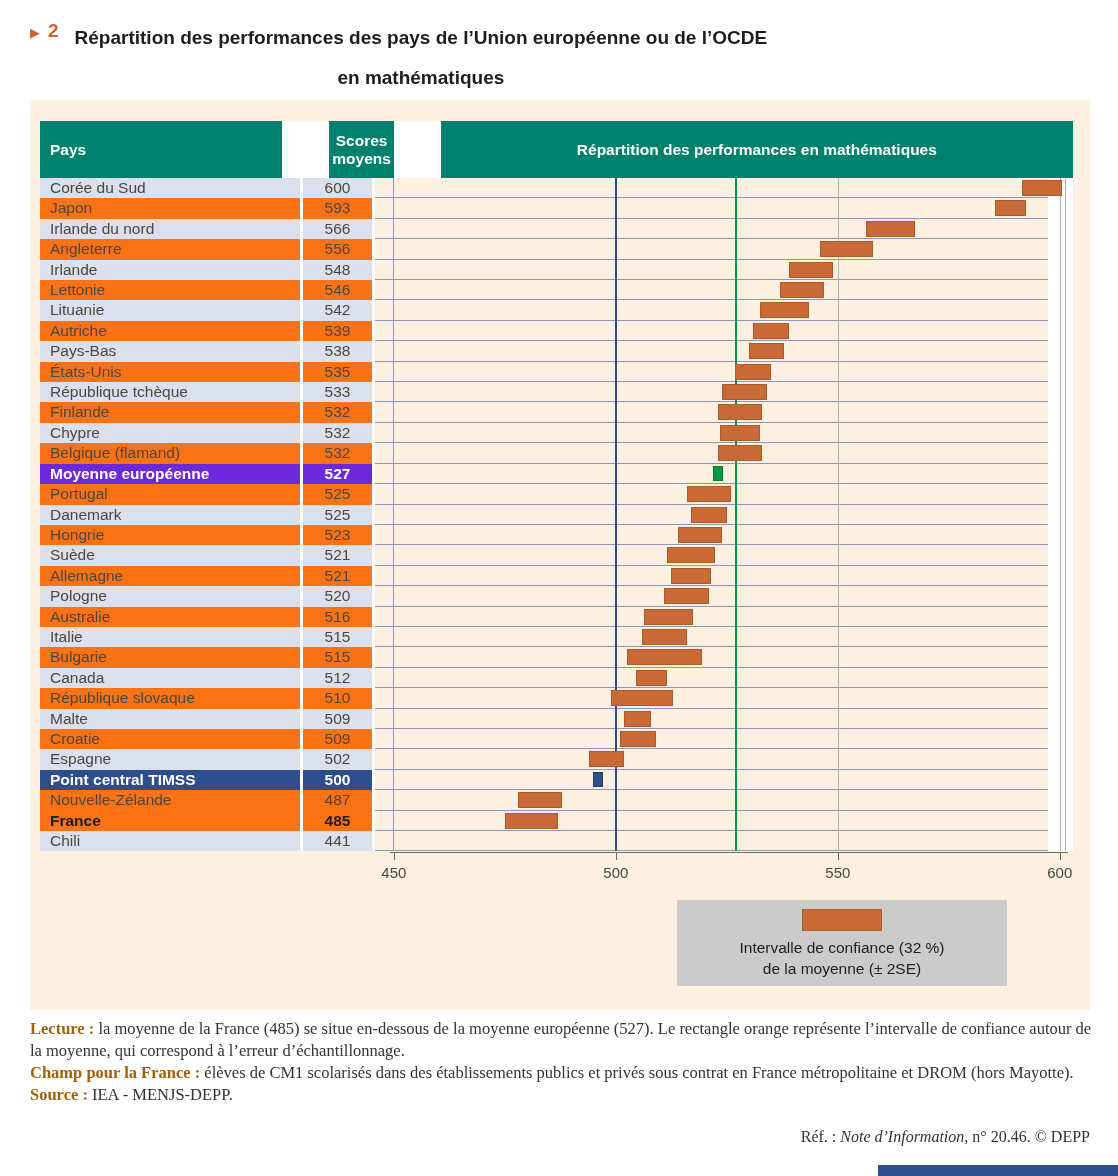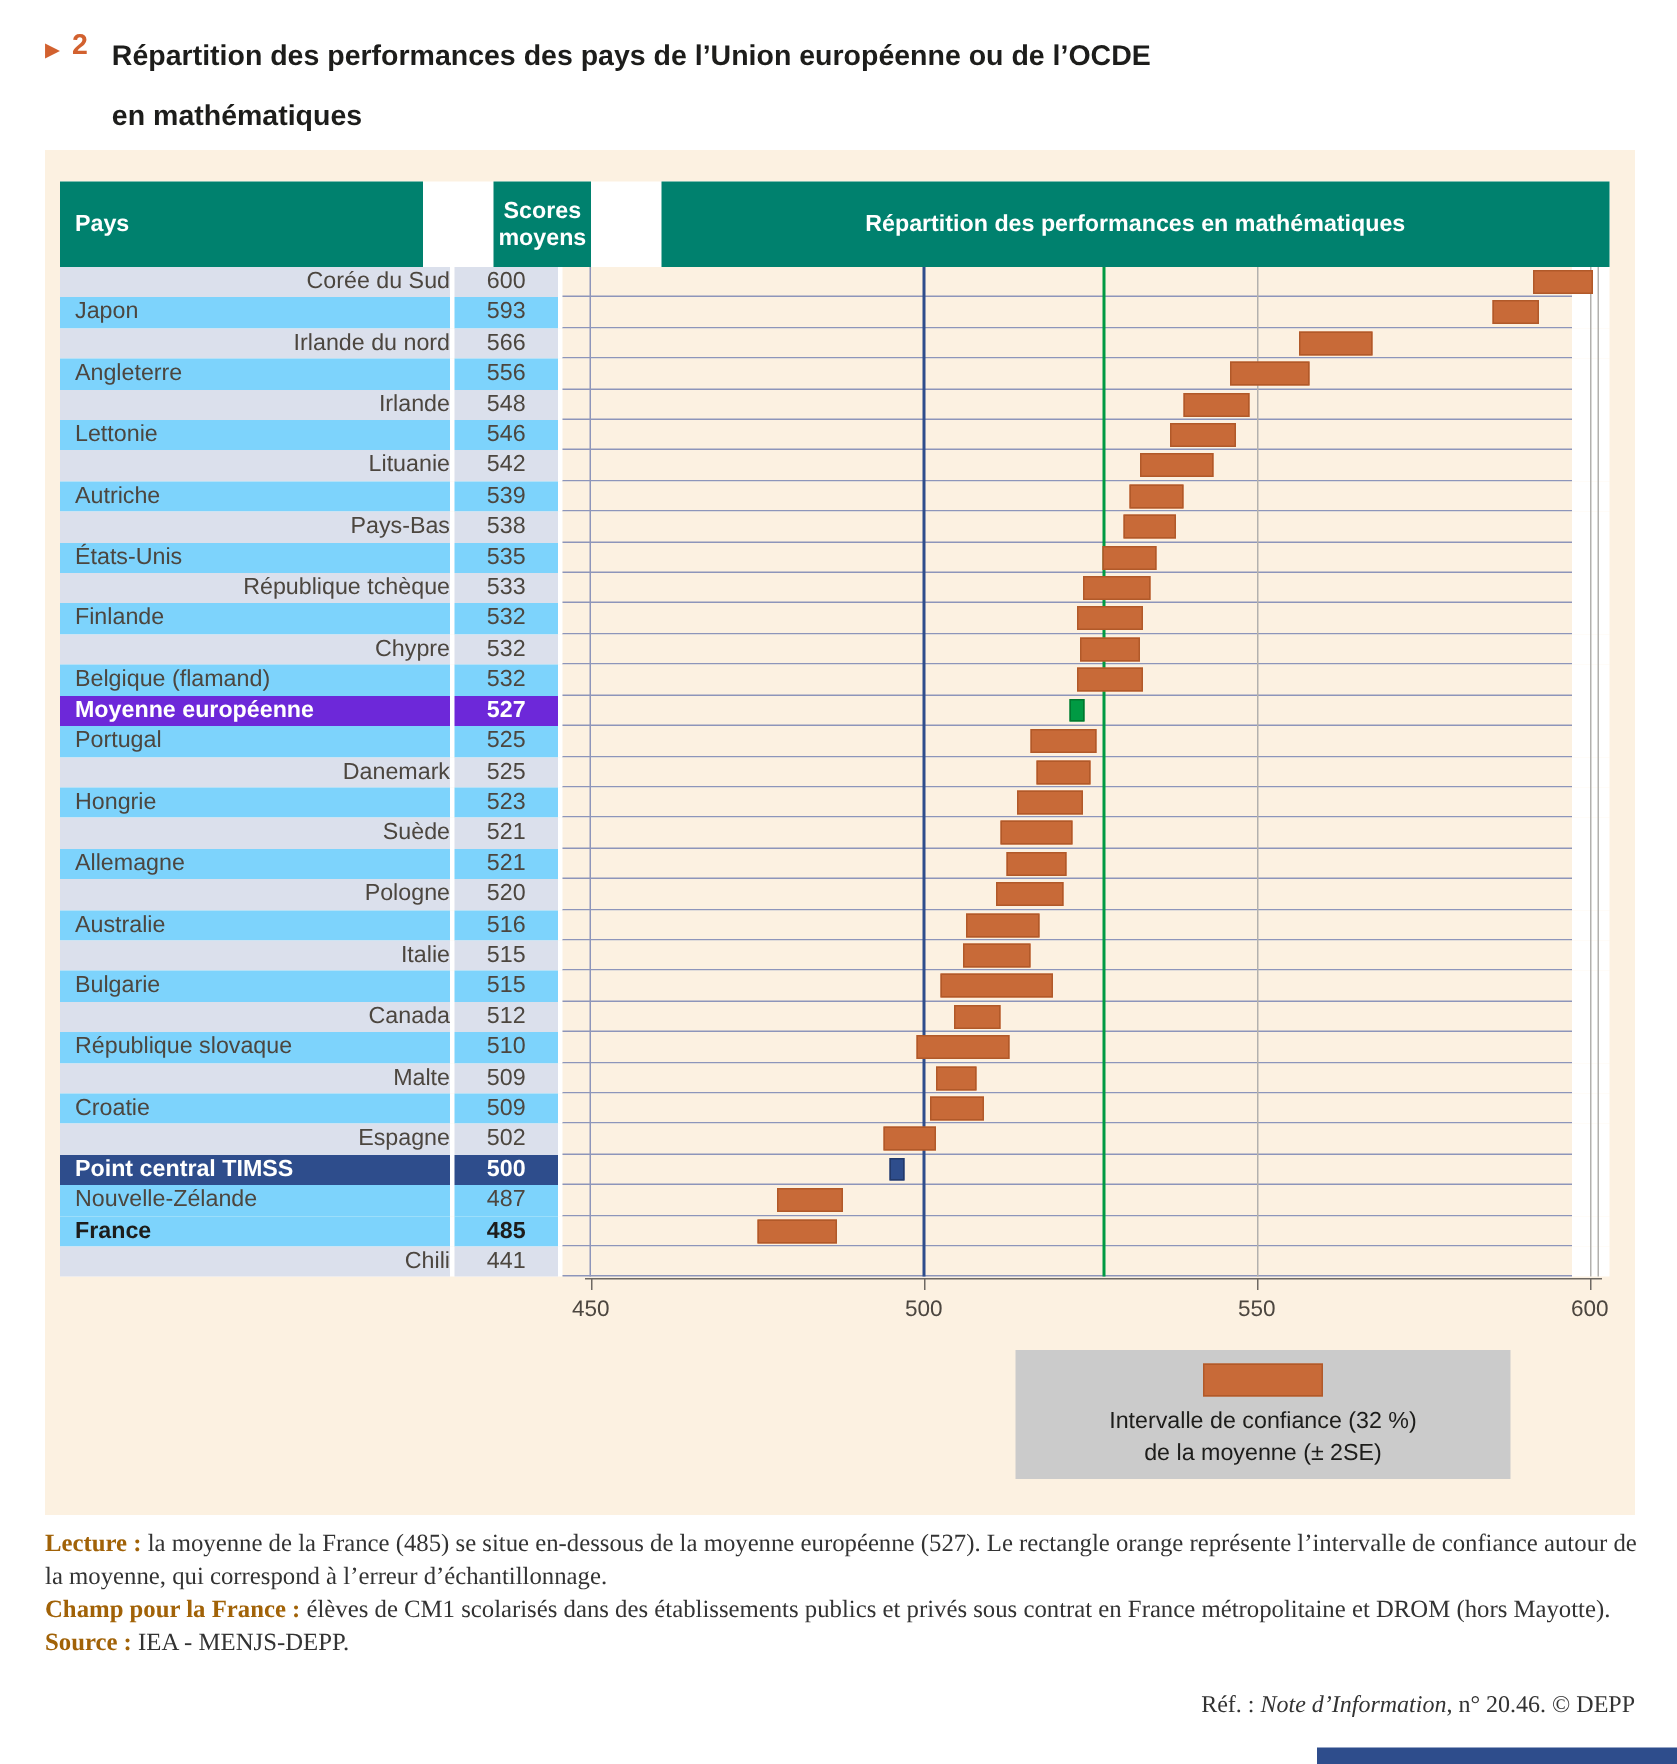--- a/index.html
+++ b/index.html
@@ -5,21 +5,21 @@
   * { margin:0; padding:0; box-sizing:border-box; }
   body { background:#ffffff; }
   .page {
     position:relative; width:1118px; height:1176px; background:#ffffff;
     font-family:"Liberation Sans", sans-serif; overflow:hidden;
   }
   
   .fig-title { position:absolute; left:30px; top:18px; display:flex; align-items:flex-start; }
   .fig-marker { color:#d2612f; font-size:13px; line-height:26px; margin-top:2px; }
   .fig-num { color:#d2612f; font-size:19px; font-weight:bold; margin:0 16px 0 8px; line-height:26px; }
-  .fig-heading { font-size:19px; font-weight:bold; color:#1d1d1b; line-height:40px; }
+  .fig-heading { font-size:19px; font-weight:bold; color:#1d1d1b; line-height:40px;text-align:center; }
   
   .panel { position:absolute; left:30px; top:100px; width:1060px; height:910px; background:#fcf1e1; }
   .tbl { position:absolute; left:10px; top:21px; width:1033px; }
   .hdr-row, .row { display:flex; background:#ffffff; }
   .hdr-row { height:57px;gap:44px; }
   .cell-name { width:260px; margin-right:3px; }
   .cell-score { width:69px; margin-right:3px; }
   .cell-chart { width:680px; }
   .hdr-row .cell-name, .hdr-row .cell-score, .hdr-row .cell-chart {
     background:#00816e; color:#ffffff; font-weight:bold; font-size:15.5px;
@@ -27,22 +27,22 @@
   }
   .hdr-row .cell-name { padding-left:10px; }
   .hdr-row .cell-score { flex-direction:column; justify-content:center; line-height:18px; text-align:center; }
   .hdr-row .cell-chart { justify-content:center; }
   
   .rows-block { position:relative; }
   .row { height:20.42px; }
   .row .cell-name { font-size:15.5px; color:#4c463f; line-height:20.42px; padding-left:10px;
     white-space:nowrap; overflow:hidden; }
   .row .cell-score { font-size:15.5px; color:#4c463f; line-height:20.42px; text-align:center; }
-  .bg-lav { background:#dbe0ec;text-align:right; }
-  .bg-cream { background:#7dd3fc; }
+  .bg-lav { background:#dbe0ec; }
+  .bg-cream { background:#f97316; }
   .bg-green { background:#6d28d9; color:#ffffff !important; font-weight:bold; }
   .bg-navy { background:#2e4d8c; color:#ffffff !important; font-weight:bold; }
   .bold-row { font-weight:bold; color:#1d1d1b !important; }
   .plotrow { position:relative; width:673px; height:100%; background:#fcf1e1;
     border-bottom:1px solid #8d95ba; overflow:visible; }
   .ci-bar { position:absolute; top:2px; height:16px; background:#c86a38;
     border:1px solid #b15929; z-index:2; }
   .mean-marker { position:absolute; top:2.5px; height:15px; width:10px; z-index:2;
     transform:translateX(-50%); }
   

